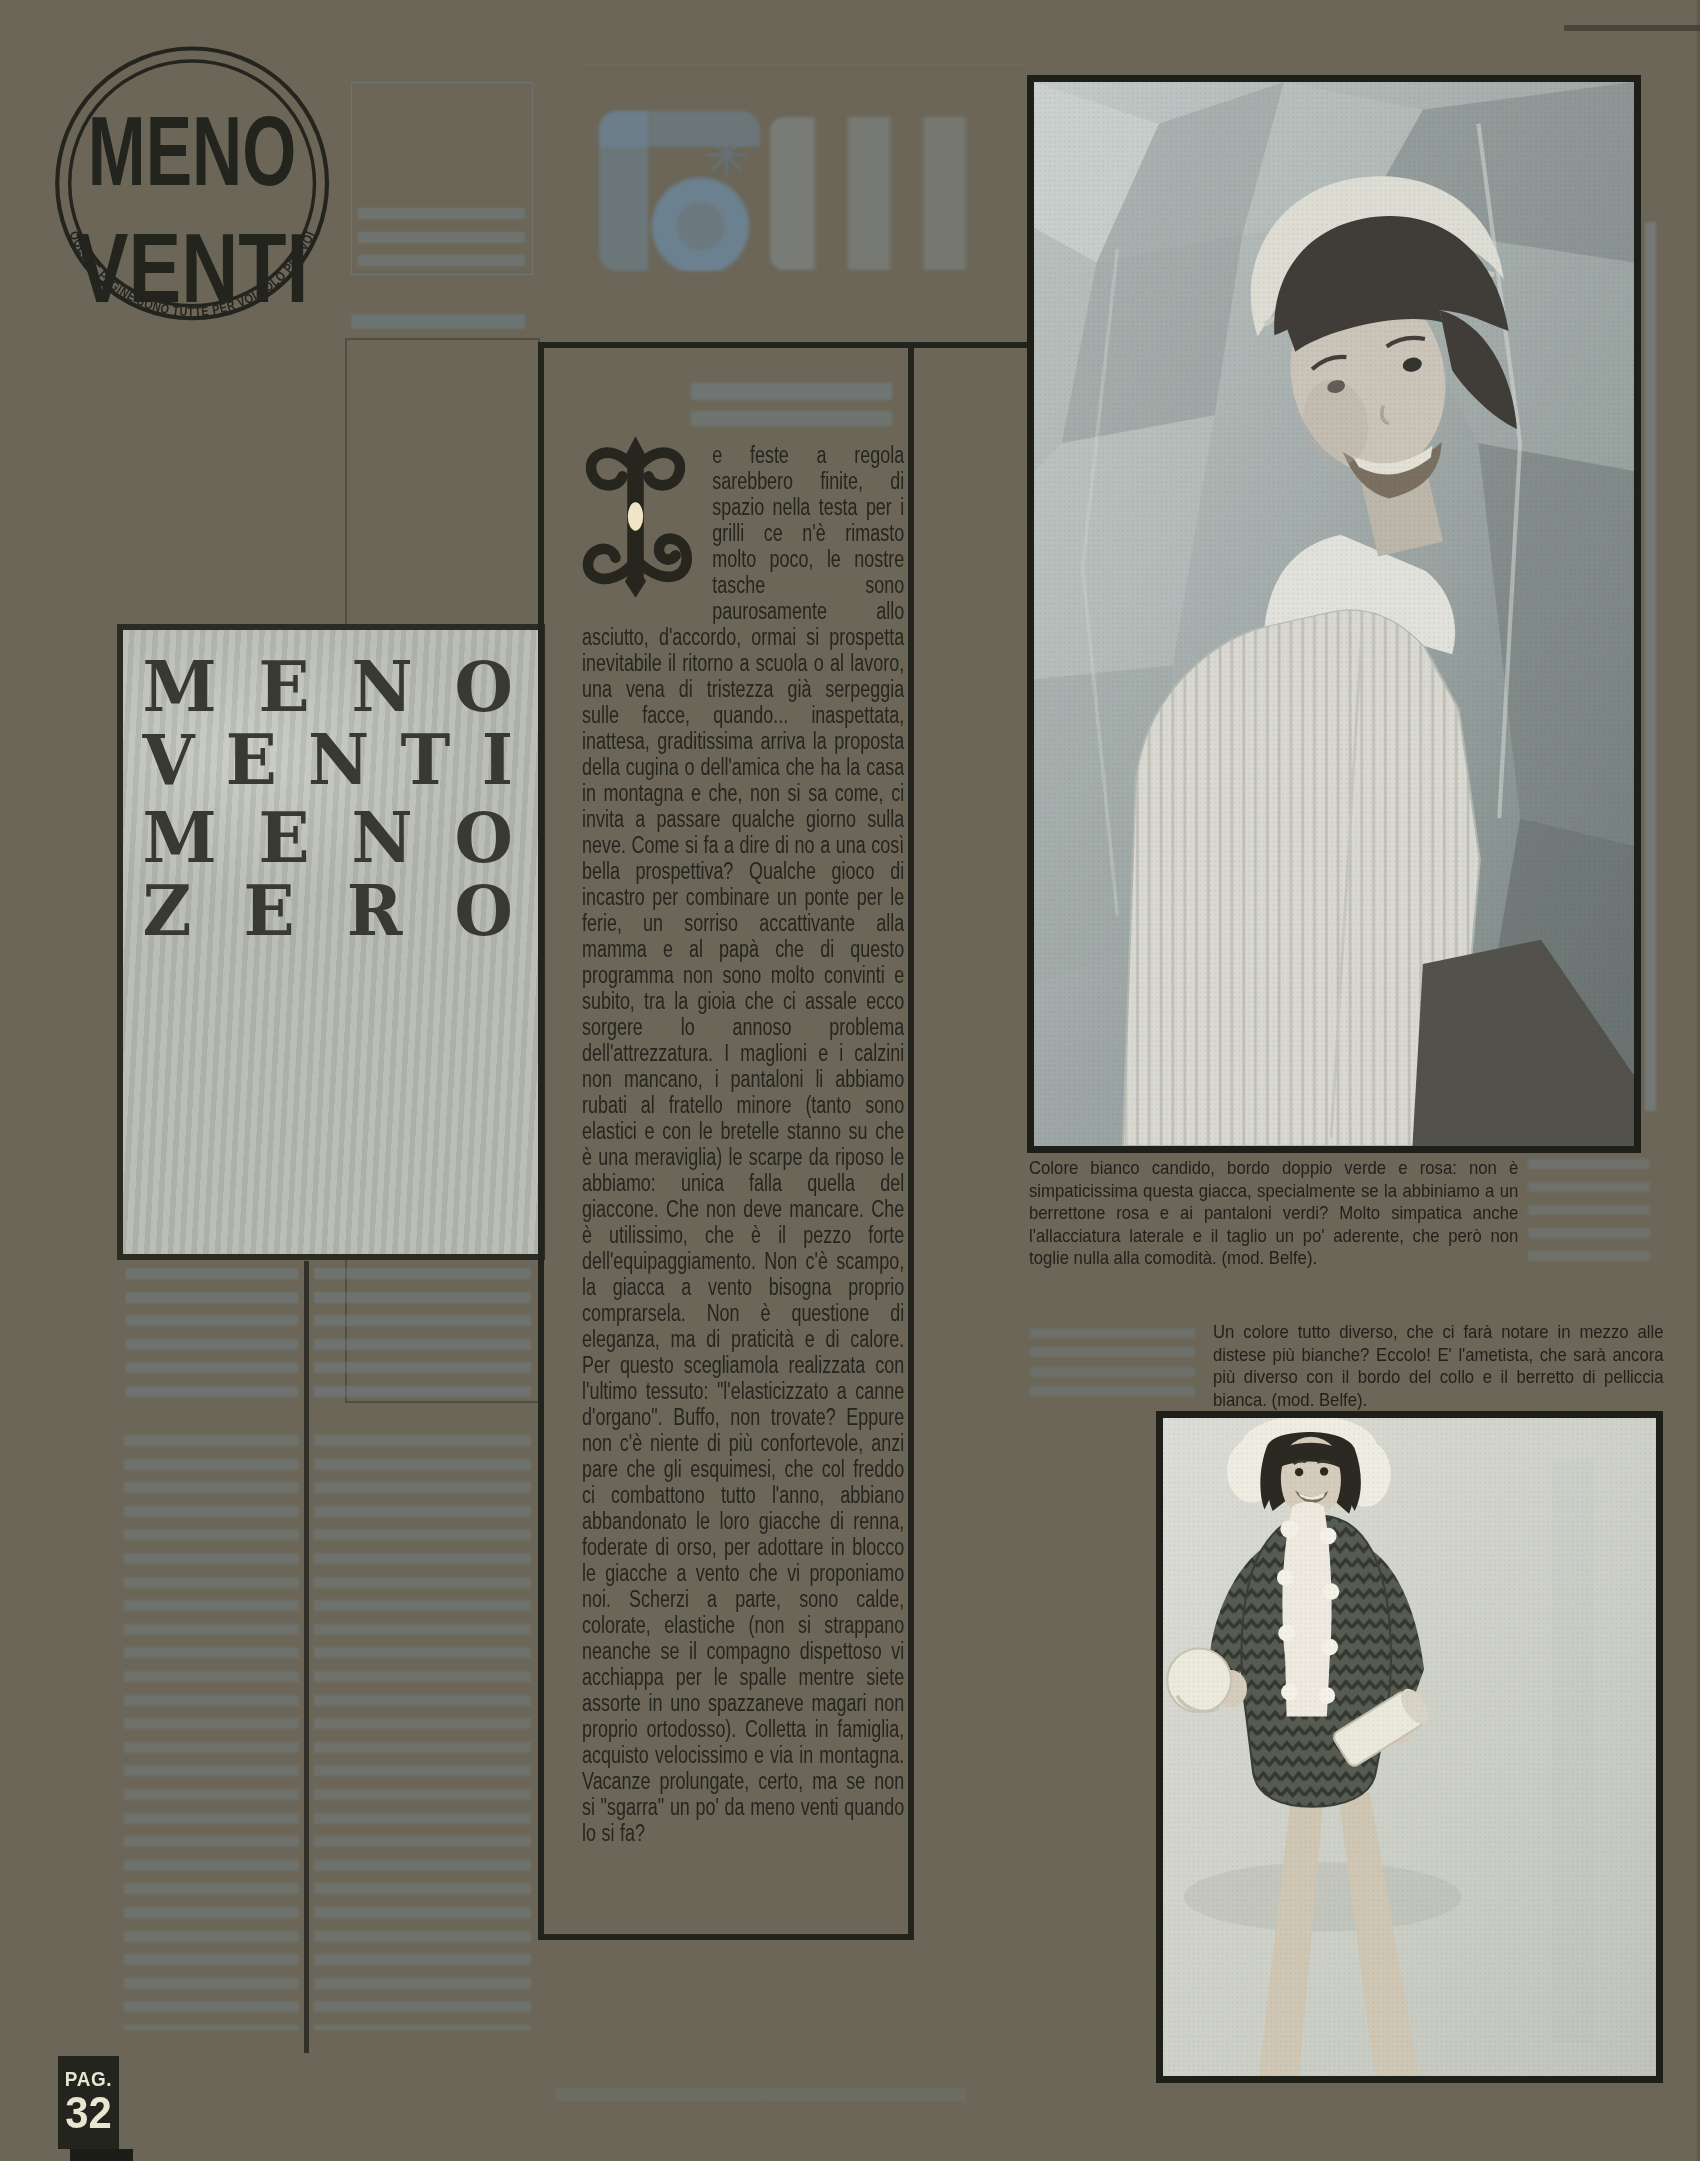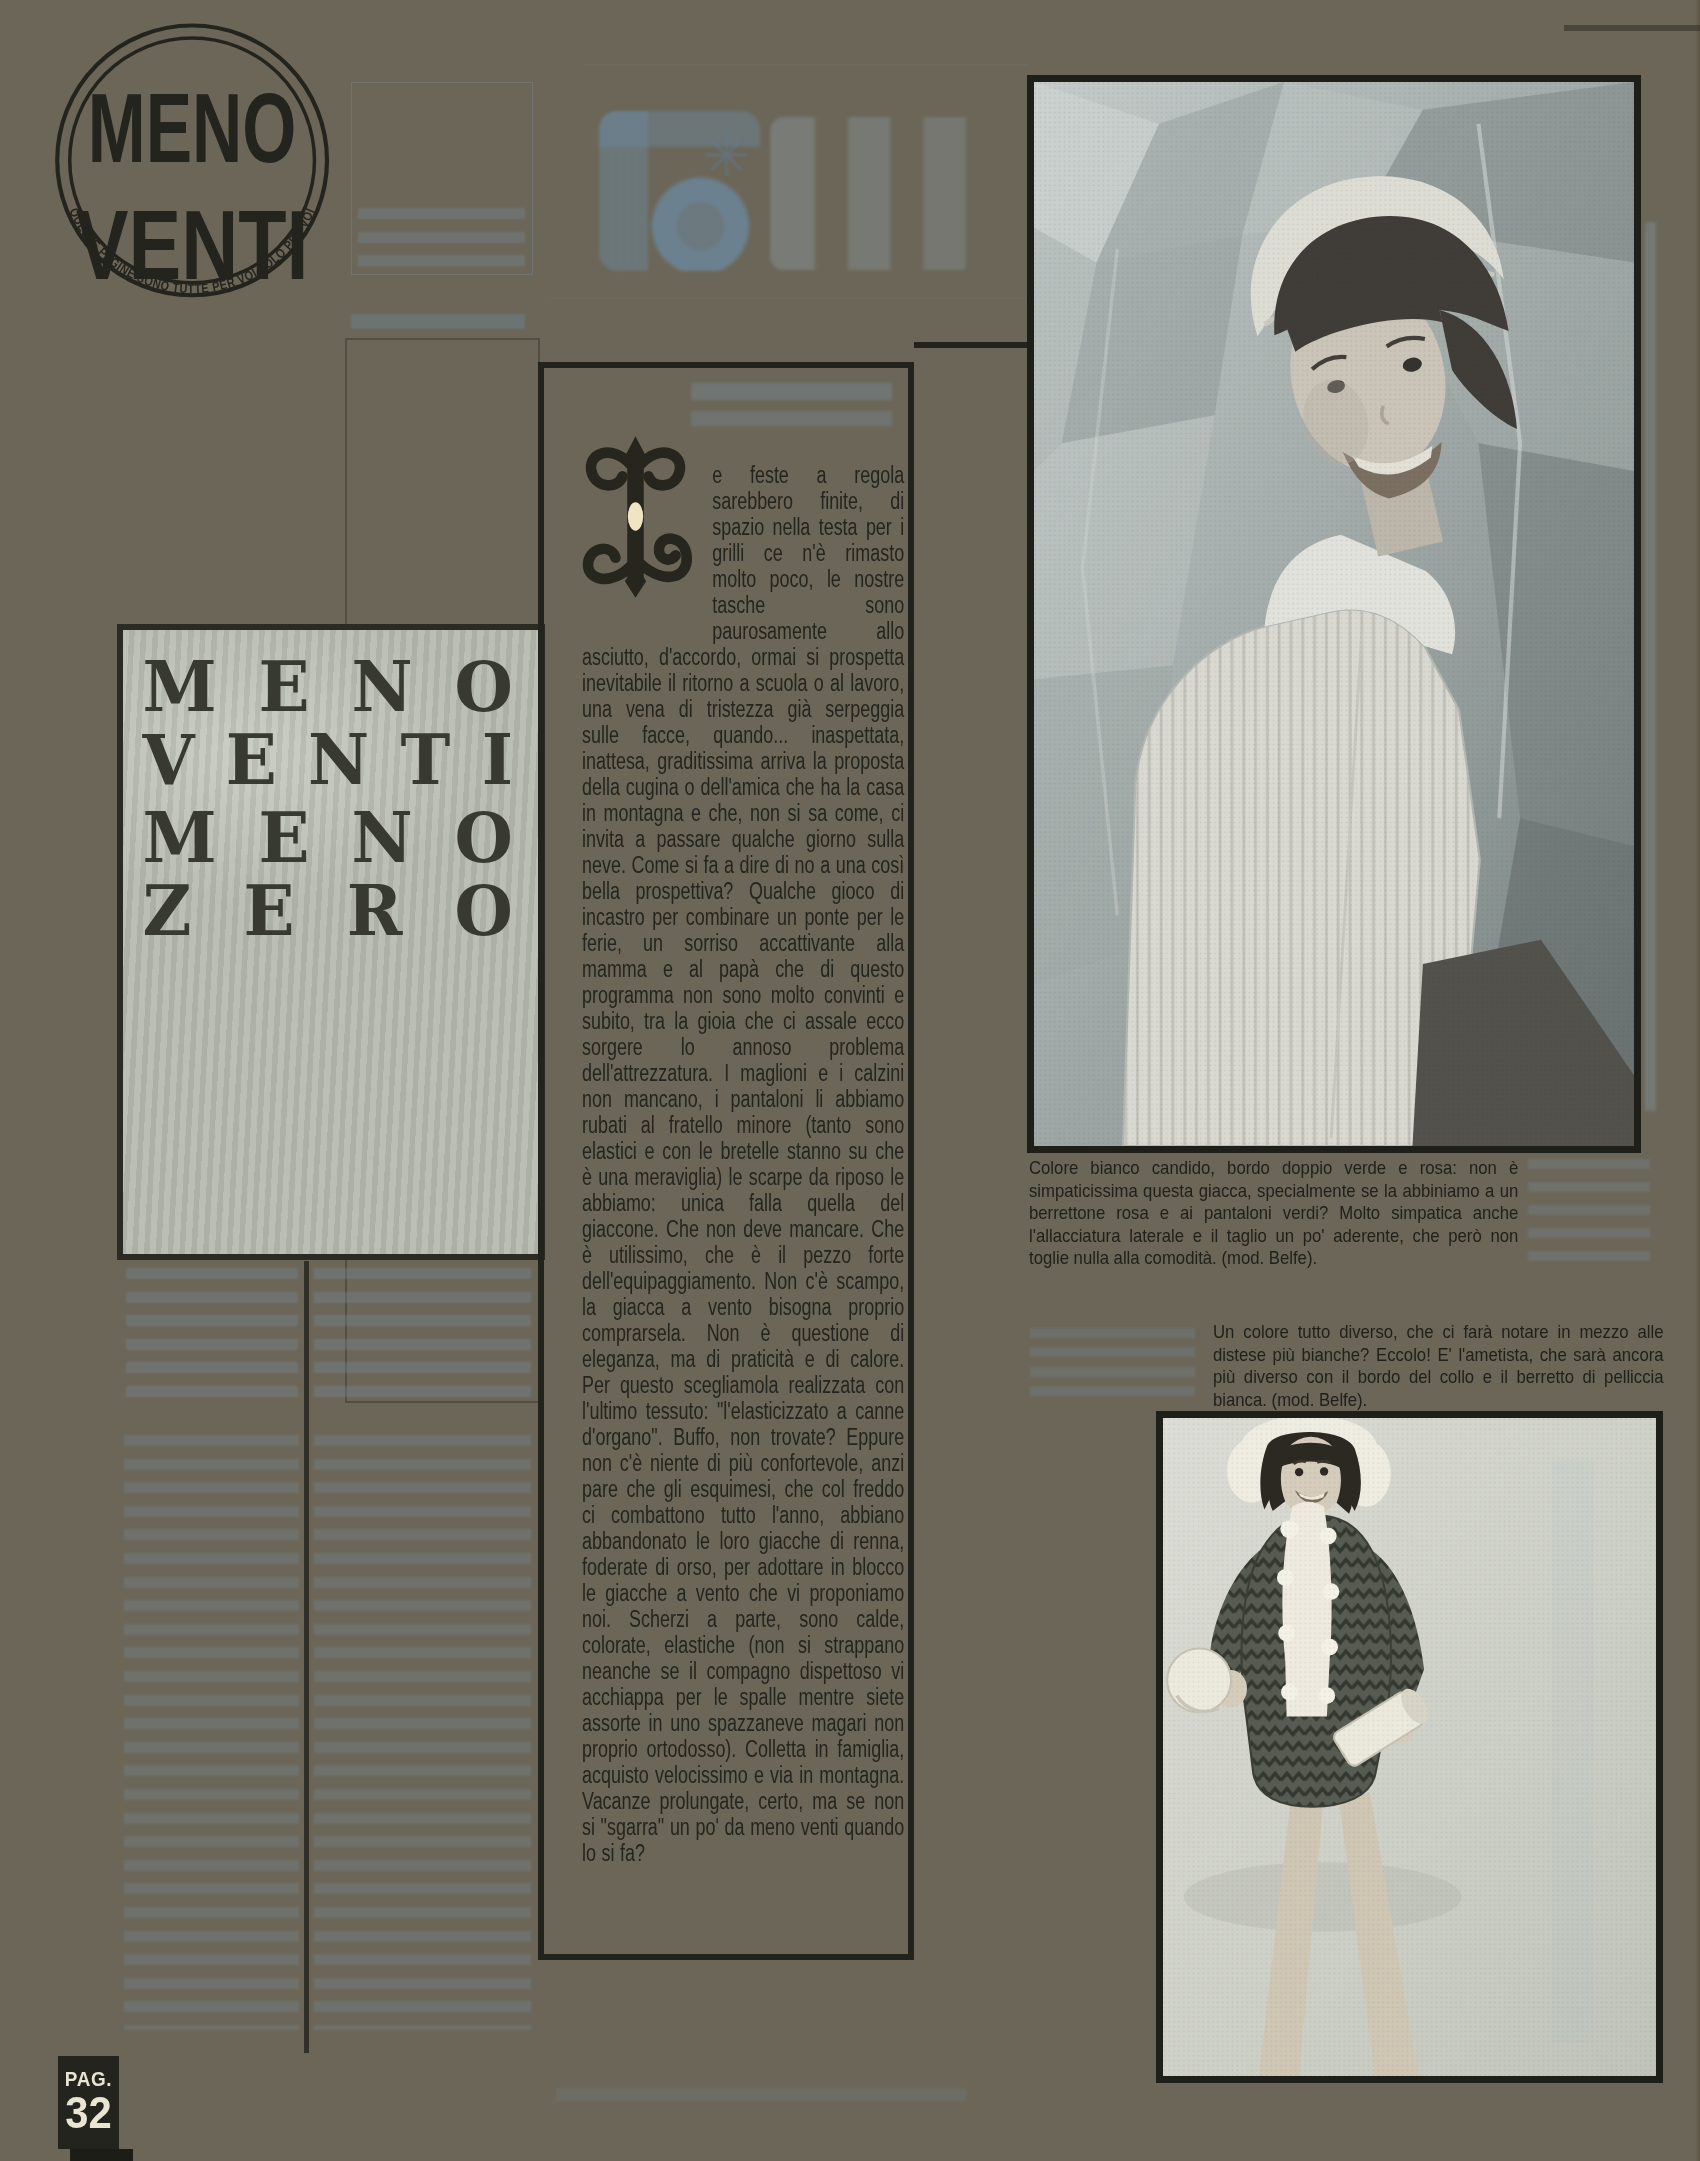--- a/index.html
+++ b/index.html
@@ -24,21 +24,21 @@
     background:
       repeating-linear-gradient(93deg, rgba(255,255,255,.07) 0 6.3px, rgba(0,0,0,.05) 6.3px 11.8px),
       radial-gradient(347px 208px at 30% 20%, rgba(215,219,210,.5) 0%, rgba(215,219,210,0) 70%),
       #b5b9af;
     border:6.3px solid #2b2b24;box-sizing:border-box;}
   .hline{position:relative;margin:0 26px 0 19.4px;height:73px;display:flex;justify-content:space-between;align-items:flex-end;
     font-family:"DejaVu Serif","Liberation Serif",serif;font-weight:bold;font-size:67px;line-height:67px;color:#383a31;}
   .hline span{display:block;transform:scaleY(1.04);}
   #headline-lines{padding-top:16.7px;}
   
-  #article-box{left:538px;top:342px;width:376px;height:1598px;border:6.3px solid #22231c;box-sizing:border-box;margin-top:20px;}
+  #article-box{left:538px;top:342px;width:376px;height:1598px;border:6.3px solid #22231c;box-sizing:border-box;}
   #article-text{position:absolute;left:38px;top:94px;width:413px;transform:scaleX(.78);transform-origin:0 0;
     font-size:23px;line-height:26px;color:#24251e;text-align:justify;}
   #article-text p{margin:0;word-spacing:0.7px;}
   #dropcap-spacer{float:left;width:167px;height:161px;}
   #dropcap{left:576px;top:434px;width:119px;height:165px;}
   
   .caption{font-size:19px;line-height:22.6px;color:#20211b;text-align:justify;transform:scaleX(.88);transform-origin:0 0;}
   #caption-1{left:1029px;top:1157px;width:556px;}
   #caption-2{left:1213px;top:1321px;width:512px;}
   
@@ -89,21 +89,21 @@
   <div class="abs ni" style="left:304px;top:1261px;width:4.9px;height:792px;background:#31312a;"></div>
 
   <div class="abs ni gsoft" style="left:1645px;top:222px;width:11px;height:889px;background:rgba(140,162,180,.33);"></div>
   <div class="abs glines ni" style="left:1528px;top:1159px;width:122px;height:111px;background-image:repeating-linear-gradient(180deg, rgba(122,148,168,.25) 0 10.4px, rgba(122,148,168,0) 10.4px 23px);"></div>
   <div class="abs glines ni" style="left:1030px;top:1328px;width:165px;height:78px;background-image:repeating-linear-gradient(180deg, rgba(122,148,168,.24) 0 9.7px, rgba(122,148,168,0) 9.7px 19.4px);"></div>
   <div class="abs glines ni" style="left:556px;top:2088px;width:410px;height:12.5px;background-image:repeating-linear-gradient(180deg, rgba(122,148,168,.16) 0 9.7px, rgba(122,148,168,0) 9.7px);"></div>
 
   <div class="abs ni" style="left:1695px;top:0;width:5.6px;height:2161px;background:linear-gradient(90deg, rgba(90,75,50,0), rgba(70,58,38,.45));"></div>
   <div class="abs ni" style="left:1564px;top:25px;width:136px;height:6.3px;background:rgba(52,48,38,.6);"></div>
 
-  <div class="abs" style="left:44px;top:6px;width:299px;height:326px;">
+  <div class="abs" style="left:44px;top:29px;width:299px;height:326px;">
     <svg id="logo-svg" viewBox="0 0 430 470">
       <circle cx="213" cy="222" r="194" fill="none" stroke="#24241e" stroke-width="6"></circle>
       <circle cx="213" cy="222" r="176" fill="none" stroke="#24241e" stroke-width="5"></circle>
       <text x="213" y="225" text-anchor="middle" font-size="142" textLength="300" lengthAdjust="spacingAndGlyphs">MENO</text>
       <text x="213" y="393" text-anchor="middle" font-size="142" textLength="335" lengthAdjust="spacingAndGlyphs">VENTI</text>
       <defs>
         <path id="arcpath" d="M 33.5 287.3 A 191 191 0 0 0 392.5 287.3" fill="none"></path>
       </defs>
       <text font-size="19" font-weight="bold" letter-spacing="1">
         <textPath href="#arcpath" startOffset="50%" text-anchor="middle" textLength="452" lengthAdjust="spacingAndGlyphs">QUESTE PAGINE SONO TUTTE PER VOI SOLO PER VOI</textPath>

